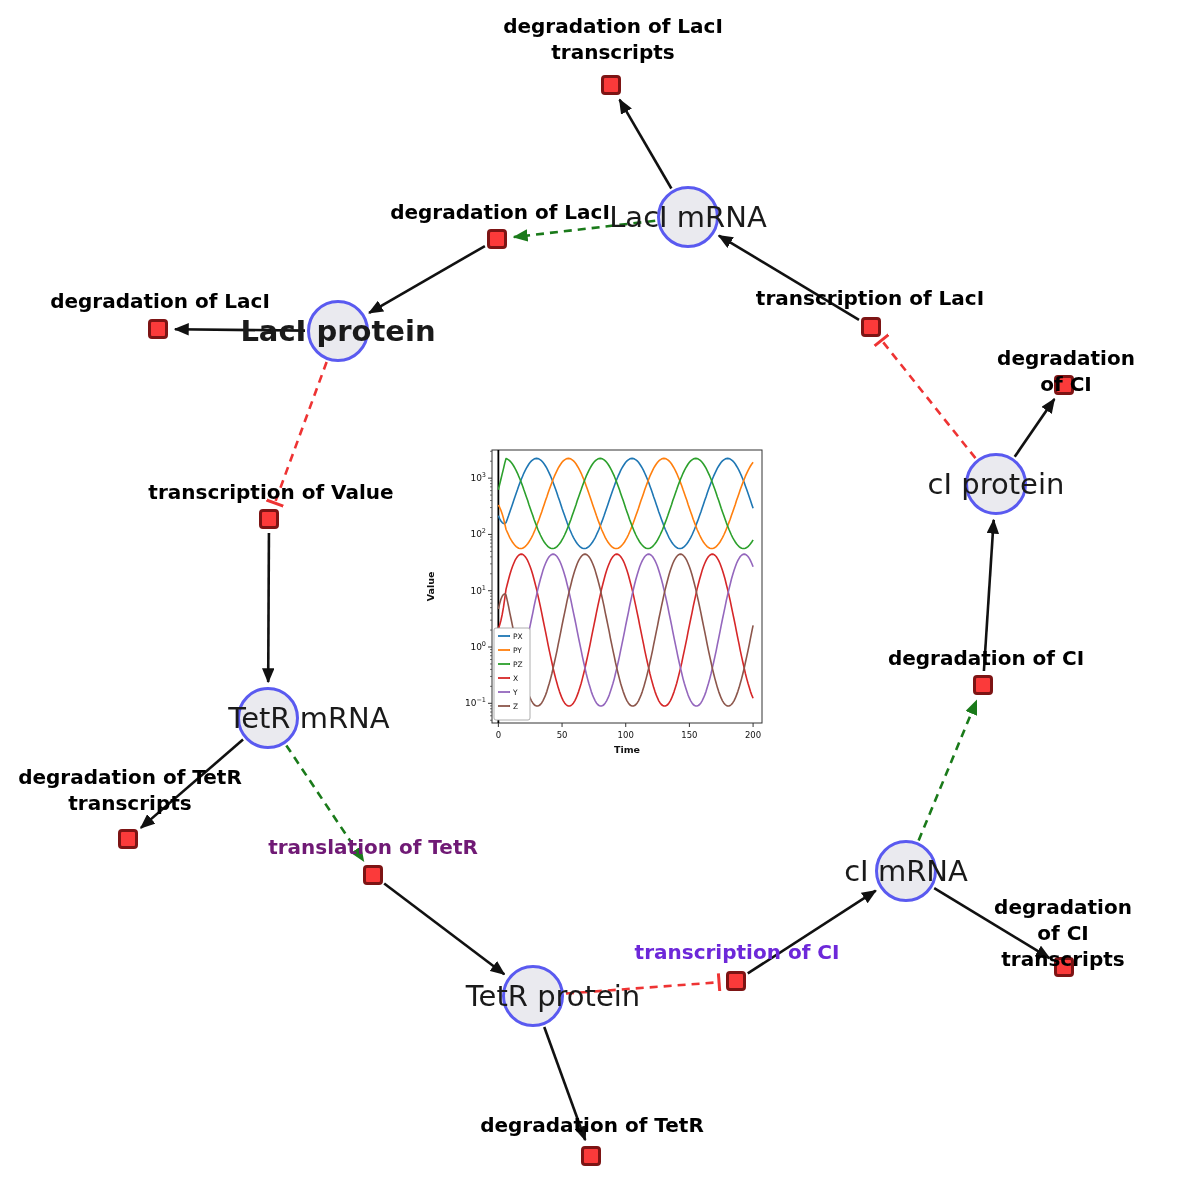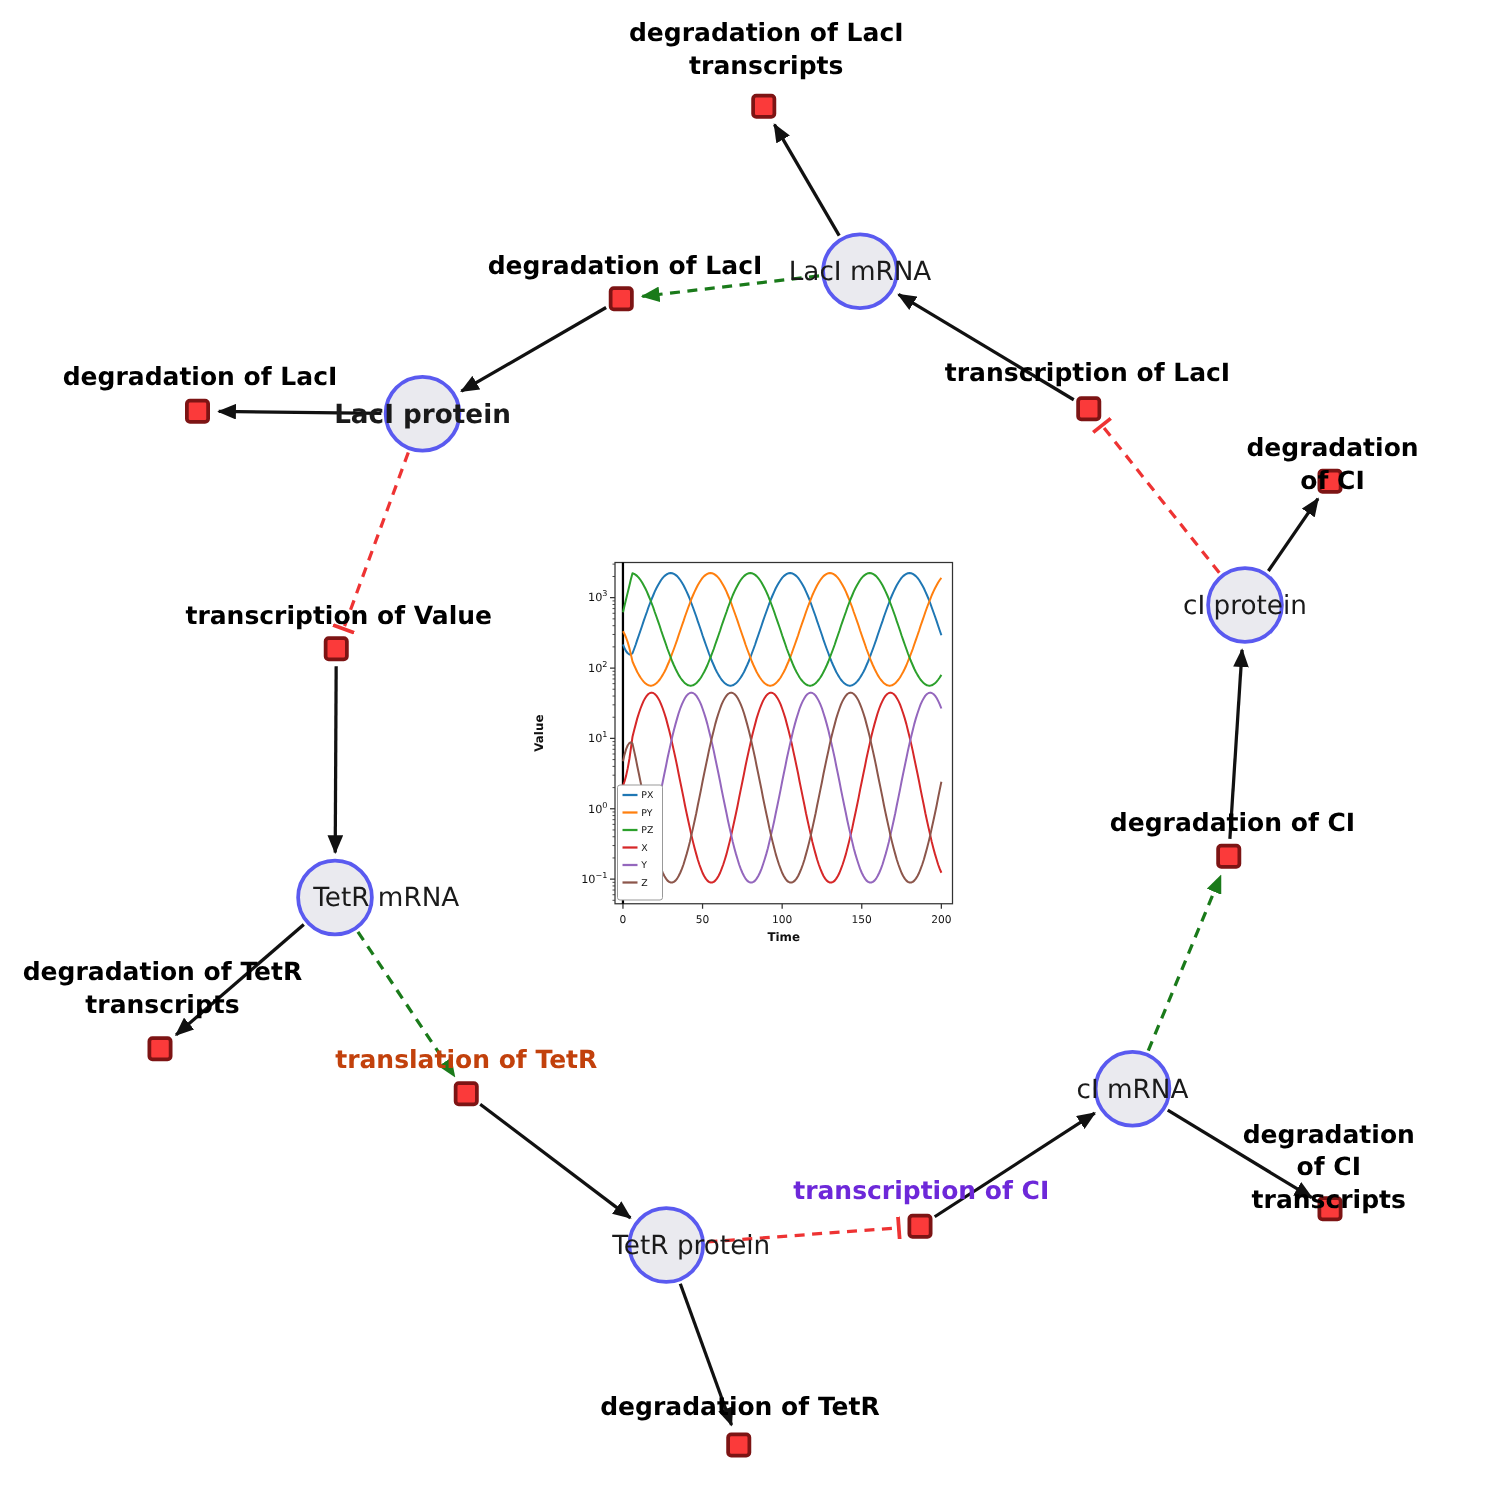--- a/index.html
+++ b/index.html
@@ -4,21 +4,21 @@
 <style>
   html,body{margin:0;padding:0;background:#ffffff;}
   body{font-family:"DejaVu Sans",sans-serif;}
   .canvas{position:relative;width:1189px;height:1200px;background:#fff;overflow:hidden;}
   #edge-layer{position:absolute;left:0;top:0;}
   #node-layer{position:absolute;left:0;top:0;width:100%;height:100%;}
   .species-node{position:absolute;width:62px;height:62px;border-radius:50%;box-sizing:border-box;
     border:3px solid #5a5af0;background:#eaeaef;}
   .reaction-node{position:absolute;width:20px;height:20px;box-sizing:border-box;border-radius:4px;
     border:3px solid #7d1414;background:#fb3a3a;}
-  .species-label{position:absolute;transform:translate(-50%,-50%);font-size:21px;color:#1a1a1a;
+  .species-label{position:absolute;transform:translate(-50%,-50%);font-size:29px;color:#1a1a1a;
     white-space:nowrap;text-align:left;}
   .reaction-label{position:absolute;transform:translateX(-50%);font-size:20px;font-weight:bold;color:#000;
     white-space:pre-line;text-align:center;line-height:1.3;}
   #chart{position:absolute;left:420px;top:442px;background:#fff;}
   text{font-family:"DejaVu Sans",sans-serif;}
 </style>
 </head>
 <body>
 
 <div class="canvas">
@@ -80,21 +80,21 @@
       <div class="reaction-node" style="left: 1054px; top: 375px; background: rgb(251, 58, 58); border-color: rgb(125, 20, 20);"></div>
       <div class="reaction-label" style="left: 1066px; top: 345px; color: rgb(0, 0, 0);">degradation of CI</div>
       <div class="reaction-node" style="left: 259px; top: 509px; background: rgb(251, 58, 58); border-color: rgb(125, 20, 20);"></div>
       <div class="reaction-label" style="left: 271px; top: 479px; color: rgb(0, 0, 0);">transcription of Value</div>
       <div class="reaction-node" style="left: 973px; top: 675px; background: rgb(251, 58, 58); border-color: rgb(125, 20, 20);"></div>
       <div class="reaction-label" style="left: 986px; top: 645px; color: rgb(0, 0, 0);">degradation of CI</div>
       <div class="reaction-node" style="left: 118px; top: 829px; background: rgb(251, 58, 58); border-color: rgb(125, 20, 20);"></div>
       <div class="reaction-label" style="left: 130px; top: 764px; color: rgb(0, 0, 0);">degradation of TetR
 transcripts</div>
       <div class="reaction-node" style="left: 363px; top: 865px; background: rgb(251, 58, 58); border-color: rgb(125, 20, 20);"></div>
-      <div class="reaction-label" style="left: 373px; top: 834px; color: #c2410c;">translation of TetR</div>
+      <div class="reaction-label" style="left: 373px; top: 834px; color: #701a75;">translation of TetR</div>
       <div class="reaction-node" style="left: 1054px; top: 957px; background: rgb(251, 58, 58); border-color: rgb(125, 20, 20);"></div>
       <div class="reaction-label" style="left: 1063px; top: 894px; color: rgb(0, 0, 0);">degradation of CI
 transcripts</div>
       <div class="reaction-node" style="left: 726px; top: 971px; background: rgb(251, 58, 58); border-color: rgb(125, 20, 20);"></div>
       <div class="reaction-label" style="left: 737px; top: 939px; color: #6d28d9;">transcription of CI</div>
       <div class="reaction-node" style="left: 581px; top: 1146px; background: rgb(251, 58, 58); border-color: rgb(125, 20, 20);"></div>
       <div class="reaction-label" style="left: 592px; top: 1112px; color: rgb(0, 0, 0);">degradation of TetR</div>
     </div>
   <svg id="chart" width="350" height="318" xmlns="http://www.w3.org/2000/svg">
       <rect x="72" y="8" width="270" height="273" fill="#ffffff" stroke="#333" stroke-width="1"></rect>

